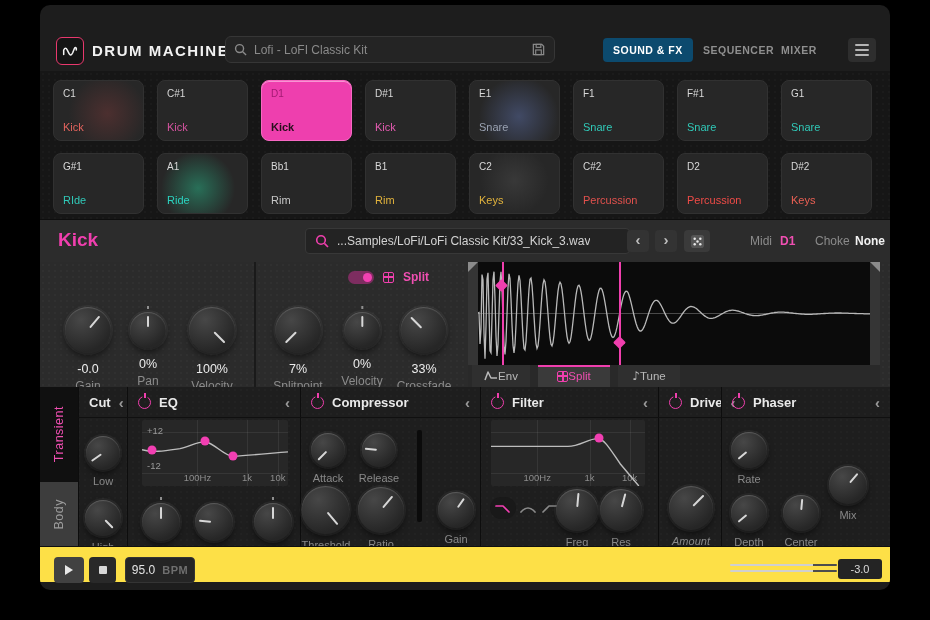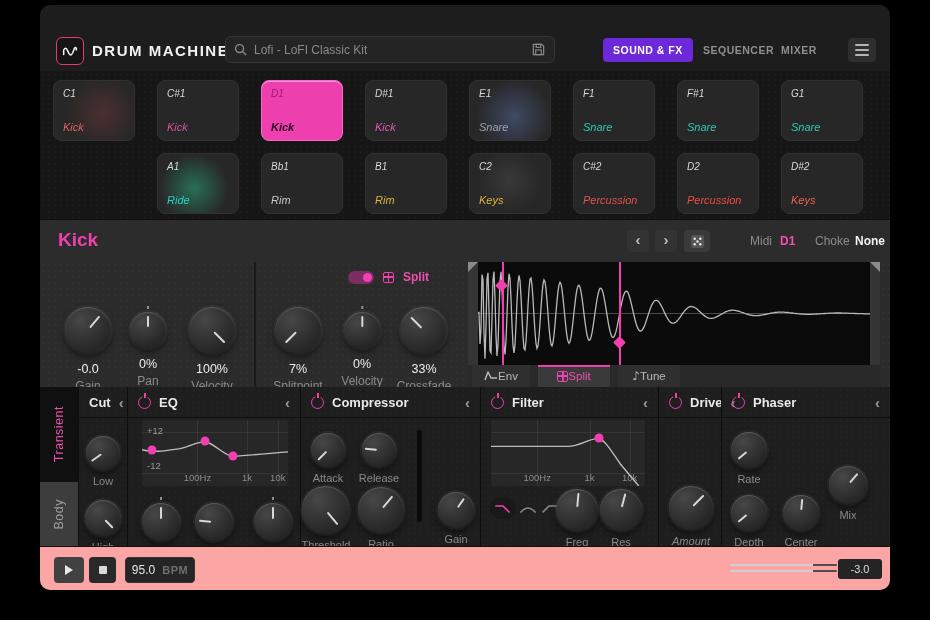--- a/index.html
+++ b/index.html
@@ -15,28 +15,28 @@
   
   #hdr{position:absolute;left:0;top:24px;width:100%;height:42px;background:#1d1d1d;}
   #logo{position:absolute;left:16px;top:8px;width:26px;height:26px;border:1.5px solid #e8386d;
         border-radius:6px;background:#151515;display:flex;align-items:center;justify-content:center;}
   #brand{position:absolute;left:52px;top:13px;font-size:15px;font-weight:bold;letter-spacing:1.5px;color:#f2f2f2;}
   #hdr-search{position:absolute;left:185px;top:7px;width:330px;height:27px;background:#242424;
               border:1px solid #363636;border-radius:6px;display:flex;align-items:center;padding:0 8px;box-sizing:border-box;}
   #hdr-search .q{color:#8a8a8a;font-size:12px;margin-left:7px;flex:1;white-space:nowrap;overflow:hidden;}
   .hdr-tab{position:absolute;top:9px;height:24px;line-height:24px;font-size:10.5px;font-weight:bold;
            letter-spacing:.5px;color:#8f8f8f;padding:0 10px;border-radius:4px;}
-  .hdr-tab.active{background:#6d28d9;color:#fff;}
+  .hdr-tab.active{background:#0c4a6e;color:#fff;}
   #hamburger{position:absolute;left:808px;top:9px;width:28px;height:24px;background:#2e2e2e;border-radius:4px;
              display:flex;flex-direction:column;justify-content:center;align-items:center;gap:3px;}
   #hamburger span{display:block;width:14px;height:2px;background:#b5b5b5;border-radius:1px;}
   
   #pads{position:absolute;left:0;top:66px;width:100%;height:148px;background:#161616;
         background-image:radial-gradient(rgba(255,255,255,0.02) 1px,transparent 1.2px);background-size:6px 6px;}
-  .pad{position:absolute;width:82px;height:61px;background:#272727;border:1px solid #313131;border-radius:8px;box-sizing:border-box;font-style:italic;}
+  .pad{position:absolute;width:91px;height:61px;background:#272727;border:1px solid #313131;border-radius:8px;box-sizing:border-box;}
   .pad .note{position:absolute;left:9px;top:7px;font-size:10px;color:#d8d8d8;}
   .pad .plabel{position:absolute;left:9px;bottom:7px;font-size:11px;font-weight:500;}
   .pad.selected{background:#ee3fae;border-color:#f768c2;box-shadow:inset 0 1px 0 rgba(255,255,255,.45);}
   .pad.selected .note{color:#a21a72;}
   .pad.selected .plabel{color:#26101c !important;font-weight:bold;}
   .pad.bg-red-speckle{background-image:radial-gradient(circle at 60% 55%,rgba(224,80,80,.20),transparent 62%);}
   .pad.bg-blue-glow{background-image:radial-gradient(circle at 55% 60%,rgba(96,116,176,.45),transparent 66%);}
   .pad.bg-green-glow{background-image:radial-gradient(circle at 45% 58%,rgba(42,170,128,.55),transparent 62%);}
   .pad.bg-light-glow{background-image:radial-gradient(circle at 50% 45%,rgba(210,210,210,.10),transparent 62%);}
   
@@ -101,21 +101,21 @@
   .graph{position:absolute;background:#272727;border-radius:2px;}
   .graph .gl-v{position:absolute;top:0;bottom:0;width:1px;background:rgba(255,255,255,.07);}
   .graph .gl-h{position:absolute;left:0;right:0;height:1px;background:rgba(255,255,255,.07);}
   .graph .tick{position:absolute;font-size:9.5px;color:#8d8d8d;transform:translateX(-50%);}
   .graph .ylab{position:absolute;left:5px;font-size:9.5px;color:#9a9a9a;}
   .graph .dot{position:absolute;width:9px;height:9px;border-radius:50%;background:#f23fb2;transform:translate(-50%,-50%);}
   #comp-meter{position:absolute;width:5px;background:#0b0b0b;border-radius:2px;}
   .ftype{position:absolute;width:26px;height:22px;display:flex;align-items:center;justify-content:center;border-radius:11px;transform:translateX(-50%);}
   .ftype.sel{background:#191919;}
   
-  #bottombar{position:absolute;left:0;top:541px;width:100%;height:44px;background:#fca5a5;border-top:1px solid #101010;box-sizing:border-box;}
+  #bottombar{position:absolute;left:0;top:541px;width:100%;height:36px;background:#fde047;border-top:1px solid #101010;box-sizing:border-box;}
   #play-btn{position:absolute;left:14px;top:10px;width:30px;height:26px;background:#414141;border-radius:4px;
             display:flex;align-items:center;justify-content:center;}
   #play-btn .tri{width:0;height:0;border-left:8px solid #e8e8e8;border-top:5px solid transparent;border-bottom:5px solid transparent;}
   #stop-btn{position:absolute;left:49px;top:10px;width:27px;height:26px;background:#292929;border-radius:4px;
             display:flex;align-items:center;justify-content:center;}
   #stop-btn .sq{width:8px;height:8px;background:#d8d8d8;border-radius:1px;}
   #bpm-box{position:absolute;left:85px;top:10px;width:70px;height:26px;background:#252525;border:1px solid #343434;
            border-radius:4px;display:flex;align-items:center;justify-content:center;gap:7px;box-sizing:border-box;}
   #bpm-box .v{font-size:12px;color:#e3e3e3;}
   #bpm-box .u{font-size:11px;font-weight:bold;color:#6f6f6f;letter-spacing:.5px;}
@@ -188,20 +188,24 @@
           <div class="plabel" style="color: rgb(48, 201, 184);">Snare</div>
         </div>
         <div class="pad" style="left: 637px; top: 9px;">
           <div class="note">F#1</div>
           <div class="plabel" style="color: rgb(48, 201, 184);">Snare</div>
         </div>
         <div class="pad" style="left: 741px; top: 9px; padding-left: 20px;">
           <div class="note">G1</div>
           <div class="plabel" style="color: rgb(48, 201, 184);">Snare</div>
         </div>
+        <div class="pad" style="left: 13px; top: 82px;">
+          <div class="note">G#1</div>
+          <div class="plabel" style="color: rgb(48, 201, 184);">RIde</div>
+        </div>
         <div class="pad bg-green-glow" style="left: 117px; top: 82px;">
           <div class="note">A1</div>
           <div class="plabel" style="color: rgb(43, 211, 192);">Ride</div>
         </div>
         <div class="pad" style="left: 221px; top: 82px;">
           <div class="note">Bb1</div>
           <div class="plabel" style="color: rgb(199, 199, 199);">Rim</div>
         </div>
         <div class="pad" style="left: 325px; top: 82px;">
           <div class="note">B1</div>
@@ -220,20 +224,27 @@
           <div class="plabel" style="color: rgb(239, 75, 71);">Percussion</div>
         </div>
         <div class="pad" style="left: 741px; top: 82px;">
           <div class="note">D#2</div>
           <div class="plabel" style="color: rgb(234, 96, 84);">Keys</div>
         </div>
       </div>
 
     <div id="kickbar">
       <div id="kick-title">Kick</div>
+      <div id="smp-search">
+        <svg width="14" height="14" viewBox="0 0 14 14">
+            <circle cx="6" cy="6" r="4.3" stroke="#f03fae" fill="none" stroke-width="1.6"></circle>
+            <line x1="9.4" y1="9.4" x2="13" y2="13" stroke="#f03fae" stroke-width="1.6"></line>
+          </svg>
+        <span class="q">...Samples/LoFi/LoFi Classic Kit/33_Kick_3.wav</span>
+      </div>
       <div class="nav-btn" style="left:587px">‹</div>
       <div class="nav-btn" style="left:615px">›</div>
       <div id="dice-btn">
         <svg width="15" height="15" viewBox="0 0 16 16">
             <rect x="1" y="1" width="14" height="14" rx="3" fill="#555"></rect>
             <circle cx="5" cy="5" r="1.3" fill="#e8e8e8"></circle>
             <circle cx="11" cy="5" r="1.3" fill="#e8e8e8"></circle>
             <circle cx="8" cy="8" r="1.3" fill="#e8e8e8"></circle>
             <circle cx="5" cy="11" r="1.3" fill="#e8e8e8"></circle>
             <circle cx="11" cy="11" r="1.3" fill="#e8e8e8"></circle>

